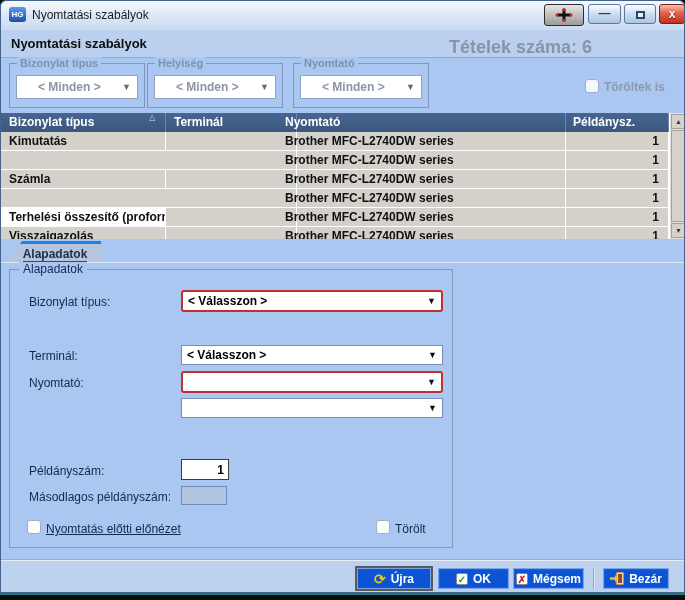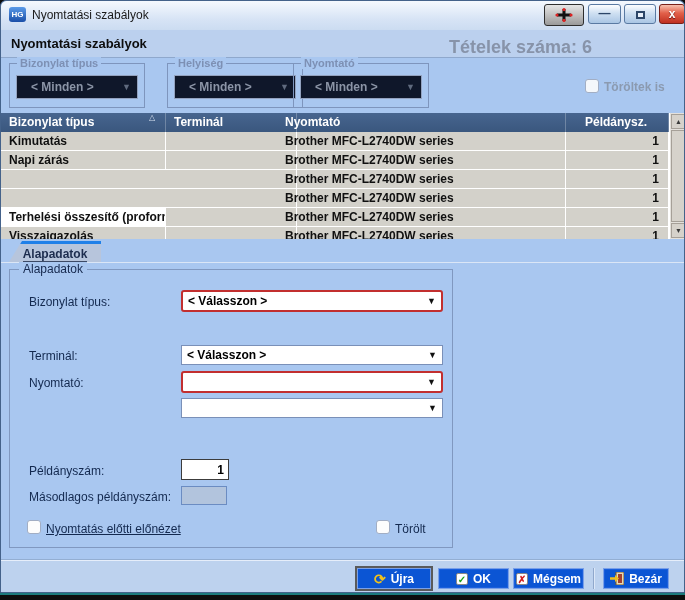--- a/index.html
+++ b/index.html
@@ -44,23 +44,23 @@
                  border:1px solid #74abe4; border-radius:2px; text-align:center; }
   .hdr-divider { left:650px; top:35px; width:1px; height:15px; background:#93a3bd; }
   .printer-icon { left:654px; top:36px; }
   .refresh-icon { left:671px; top:35px; font-size:14px; font-weight:bold; color:#98a3b4; }
 
   
   .filters { position:absolute; left:0; top:57px; width:100%; height:55px; background:#a9c7f0; }
   .gbox { position:absolute; border:1px solid #7e95bd; height:45px; top:5px; }
   .gb-label { position:absolute; top:-7px; left:7px; background:#a9c7f0; padding:0 3px;
               font-size:11px; font-weight:bold; color:#7d90b4; }
-  .f-dd { position:absolute; left:6px; top:11px; height:24px; background:#0f172a;
+  .f-dd { position:absolute; left:6px; top:11px; height:24px; background:#ffffff;
           border:1px solid #93a2bf; font-size:12px; font-weight:bold; color:#8b94a6;
-          line-height:22px; padding-left:14px; }
+          line-height:22px; padding-left:21px; }
   .f-dd .arr { position:absolute; right:6px; top:0; color:#5f6a7e; font-size:9px; }
   .chk { width:14px; height:14px; background:#f4f7fb; border:1px solid #a2aec4; border-radius:3px; }
   .fdel-chk { position:absolute; left:584px; top:21px; }
   .fdel-label { position:absolute; left:603px; top:22px; font-size:12px; font-weight:bold; color:#8b9ab0; }
 
   
   .table { position:absolute; left:0; top:112px; width:685px; height:126px; background:#d3d1ca; }
   .thead { position:absolute; left:0; top:0; width:668px; height:19px;
            background:linear-gradient(#47658f,#3a577e); }
   .th { position:absolute; top:0; height:19px; line-height:19px; color:#fff; font-size:12px;
@@ -184,21 +184,21 @@
     </div>
 
     <div class="filters">
       <div class="gbox" style="left:8px; width:136px;">
         <div class="gb-label">Bizonylat típus</div>
         <div class="f-dd" style="width:122px;">
           <span>&lt; Minden &gt;</span>
           <span class="arr">▼</span>
         </div>
       </div>
-      <div class="gbox" style="left:166px; width:136px;">
+      <div class="gbox" style="left:146px; width:136px;">
         <div class="gb-label">Helyiség</div>
         <div class="f-dd" style="width:122px;">
           <span>&lt; Minden &gt;</span>
           <span class="arr">▼</span>
         </div>
       </div>
       <div class="gbox" style="left:292px; width:136px;">
         <div class="gb-label">Nyomtató</div>
         <div class="f-dd" style="width:122px;">
           <span>&lt; Minden &gt;</span>
@@ -214,38 +214,38 @@
         <div class="th tcol1">
           <span>Bizonylat típus</span>
         </div>
         <div class="sort-tri">△</div>
         <div class="th tcol2">
           <span>Terminál</span>
         </div>
         <div class="th tcol3">
           <span>Nyomtató</span>
         </div>
-        <div class="th tcol4" style="text-align:left; padding-left:18px;">
+        <div class="th tcol4" style="text-align:left; padding-left:6px;">
           <span>Példánysz.</span>
         </div>
       </div>
 
       <div class="trow" style="top:19px;">
         <div class="tc tcol1">Kimutatás</div>
         <div class="tc tcol2"></div>
         <div class="tc tcol3">Brother MFC-L2740DW series</div>
         <div class="tc tcol4">1</div>
       </div>
       <div class="trow" style="top:38px;">
-        <div class="tc tcol1">Napi zárás</div>
         <div class="tc tcol2"></div>
         <div class="tc tcol3">Brother MFC-L2740DW series</div>
         <div class="tc tcol4">1</div>
       </div>
       <div class="trow" style="top:57px;">
+        <div class="tc tcol1">Számla</div>
         <div class="tc tcol2"></div>
         <div class="tc tcol3">Brother MFC-L2740DW series</div>
         <div class="tc tcol4">1</div>
       </div>
       <div class="trow" style="top:76px;">
         <div class="tc tcol2"></div>
         <div class="tc tcol3">Brother MFC-L2740DW series</div>
         <div class="tc tcol4">1</div>
       </div>
       <div class="trow" style="top:95px;">

